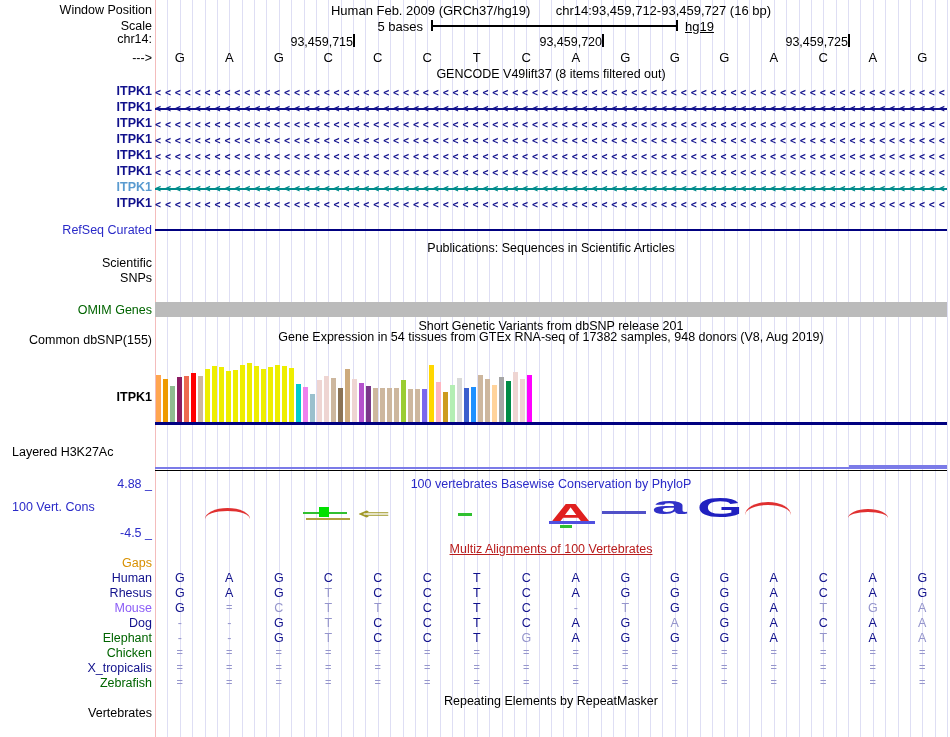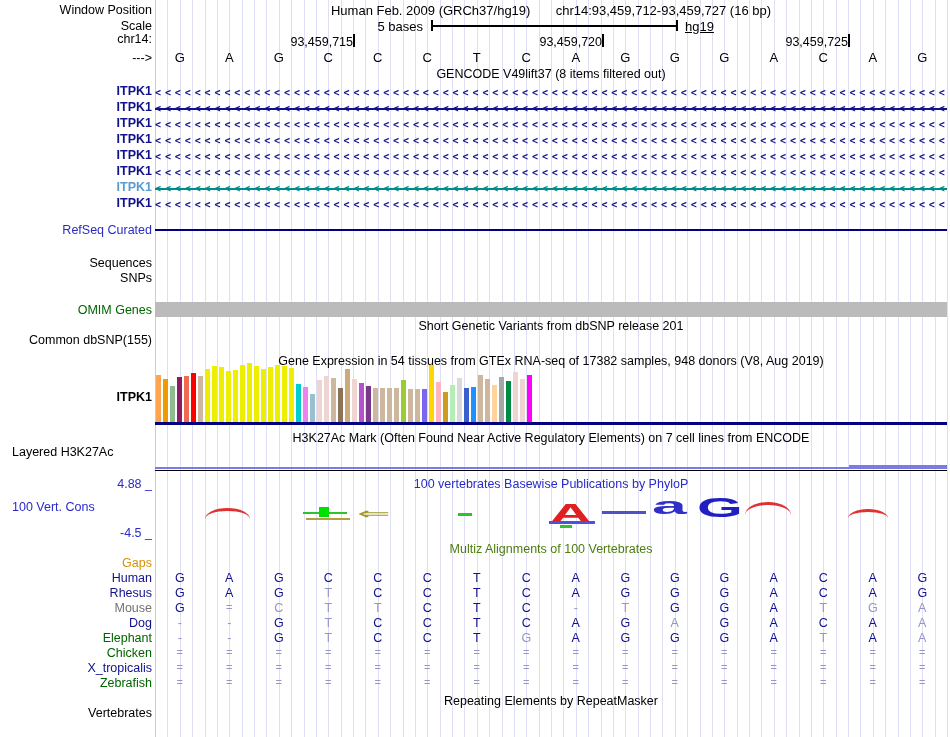--- a/index.html
+++ b/index.html
@@ -146,30 +146,31 @@
       <div style="right: 798px; top: 180px; font-size: 12.5px; font-weight: bold; color: rgb(90, 155, 208); white-space: nowrap; position: absolute;">ITPK1</div>
       <div style="left: 155px; top: 188px; width: 792px; height: 1.5px; background: rgb(0, 139, 139); position: absolute;"></div>
       <div style="left: 155px; top: 182px; width: 792px; height: 13px; overflow: hidden; color: rgb(0, 139, 139); font-family: &quot;DejaVu Sans Mono&quot;, monospace; font-size: 10px; font-weight: bold; letter-spacing: 3.9px; line-height: 13px; position: absolute;">&lt;&lt;&lt;&lt;&lt;&lt;&lt;&lt;&lt;&lt;&lt;&lt;&lt;&lt;&lt;&lt;&lt;&lt;&lt;&lt;&lt;&lt;&lt;&lt;&lt;&lt;&lt;&lt;&lt;&lt;&lt;&lt;&lt;&lt;&lt;&lt;&lt;&lt;&lt;&lt;&lt;&lt;&lt;&lt;&lt;&lt;&lt;&lt;&lt;&lt;&lt;&lt;&lt;&lt;&lt;&lt;&lt;&lt;&lt;&lt;&lt;&lt;&lt;&lt;&lt;&lt;&lt;&lt;&lt;&lt;&lt;&lt;&lt;&lt;&lt;&lt;&lt;&lt;&lt;&lt;&lt;&lt;&lt;&lt;&lt;&lt;&lt;&lt;&lt;&lt;</div>
       <div style="right: 798px; top: 196px; font-size: 12.5px; font-weight: bold; color: rgb(17, 17, 140); white-space: nowrap; position: absolute;">ITPK1</div>
       <div style="left: 155px; top: 198px; width: 792px; height: 13px; overflow: hidden; color: rgb(17, 17, 140); font-family: &quot;DejaVu Sans Mono&quot;, monospace; font-size: 10px; font-weight: bold; letter-spacing: 3.9px; line-height: 13px; position: absolute;">&lt;&lt;&lt;&lt;&lt;&lt;&lt;&lt;&lt;&lt;&lt;&lt;&lt;&lt;&lt;&lt;&lt;&lt;&lt;&lt;&lt;&lt;&lt;&lt;&lt;&lt;&lt;&lt;&lt;&lt;&lt;&lt;&lt;&lt;&lt;&lt;&lt;&lt;&lt;&lt;&lt;&lt;&lt;&lt;&lt;&lt;&lt;&lt;&lt;&lt;&lt;&lt;&lt;&lt;&lt;&lt;&lt;&lt;&lt;&lt;&lt;&lt;&lt;&lt;&lt;&lt;&lt;&lt;&lt;&lt;&lt;&lt;&lt;&lt;&lt;&lt;&lt;&lt;&lt;&lt;&lt;&lt;&lt;&lt;&lt;&lt;&lt;&lt;&lt;&lt;</div>
     </div>
 
   <div class="rlabel" style="top: 223px; color: rgb(42, 42, 200);" id="refseq-label">RefSeq Curated</div>
   <div class="abs" id="refseq-line" style="left: 155px; top: 229px; width: 792px; height: 2px; background: rgb(0, 0, 128);"></div>
 
-  <div class="rlabel" style="top:256px;">Sequences</div>
+  <div class="ctitle" style="top:241px;">Publications: Sequences in Scientific Articles</div>
+  <div class="rlabel" style="top:256px;">Scientific</div>
   <div class="rlabel" style="top:271px;">SNPs</div>
 
   <div class="rlabel" style="top: 303px; color: rgb(0, 100, 0);" id="omim-label">OMIM Genes</div>
   <div class="abs" id="omim-bar" style="left: 155px; top: 302px; width: 792px; height: 15px; background: rgb(187, 187, 187);"></div>
 
   <div class="ctitle" style="top:319px;">Short Genetic Variants from dbSNP release 201</div>
   <div class="rlabel" style="top:333px;">Common dbSNP(155)</div>
 
-  <div class="ctitle" style="top:354px;">Gene Expression in 54 tissues from GTEx RNA-seq of 17382 samples, 948 donors (V8, Aug 2019)</div>
+  <div class="ctitle" style="top:330px;">Gene Expression in 54 tissues from GTEx RNA-seq of 17382 samples, 948 donors (V8, Aug 2019)</div>
   <div class="rlabel" style="top:390px;font-weight:bold;">ITPK1</div>
   <div id="gtex-bars">
       <div style="left: 156px; top: 375px; width: 5px; height: 47px; background: rgb(255, 165, 79); position: absolute;"></div>
       <div style="left: 163px; top: 379px; width: 5px; height: 43px; background: rgb(238, 154, 0); position: absolute;"></div>
       <div style="left: 170px; top: 386px; width: 5px; height: 36px; background: rgb(143, 188, 143); position: absolute;"></div>
       <div style="left: 177px; top: 377px; width: 5px; height: 45px; background: rgb(139, 28, 98); position: absolute;"></div>
       <div style="left: 184px; top: 376px; width: 5px; height: 46px; background: rgb(238, 106, 80); position: absolute;"></div>
       <div style="left: 191px; top: 373px; width: 5px; height: 49px; background: rgb(255, 0, 0); position: absolute;"></div>
       <div style="left: 198px; top: 376px; width: 5px; height: 46px; background: rgb(205, 183, 158); position: absolute;"></div>
       <div style="left: 205px; top: 369px; width: 5px; height: 53px; background: rgb(238, 238, 0); position: absolute;"></div>
@@ -215,48 +216,47 @@
       <div style="left: 485px; top: 379px; width: 5px; height: 43px; background: rgb(205, 183, 158); position: absolute;"></div>
       <div style="left: 492px; top: 385px; width: 5px; height: 37px; background: rgb(255, 211, 155); position: absolute;"></div>
       <div style="left: 499px; top: 377px; width: 5px; height: 45px; background: rgb(166, 166, 166); position: absolute;"></div>
       <div style="left: 506px; top: 381px; width: 5px; height: 41px; background: rgb(0, 139, 69); position: absolute;"></div>
       <div style="left: 513px; top: 372px; width: 5px; height: 50px; background: rgb(238, 213, 210); position: absolute;"></div>
       <div style="left: 520px; top: 379px; width: 5px; height: 43px; background: rgb(238, 213, 210); position: absolute;"></div>
       <div style="left: 527px; top: 375px; width: 5px; height: 47px; background: rgb(255, 0, 255); position: absolute;"></div>
     </div>
   <div class="abs" id="gtex-baseline" style="left: 155px; top: 422px; width: 792px; height: 3px; background: rgb(0, 0, 128);"></div>
 
-  <div class="ctitle" style="top:431px;">H3K27Ac Mark (Often Found Near Active Regulatory Elements) on 7 cell lines from ENCODE</div>
   <div class="llabel" style="top:445px;">Layered H3K27Ac</div>
   <div class="abs" id="h3k-line" style="left: 155px; top: 467px; width: 792px; height: 2px; background: rgb(123, 123, 232);"></div>
   <div class="abs" style="left:155px;top:470px;width:792px;height:1px;background:#000;"></div>
   <div class="abs" id="h3k-thick" style="left: 849px; top: 465px; width: 98px; height: 4px; background: rgb(123, 123, 232);"></div>
 
   <div class="rlabel" style="top: 477px; color: rgb(42, 42, 200);" id="phylop-max">4.88 _</div>
-  <div class="ctitle" style="top: 477px; color: rgb(42, 42, 200);" id="phylop-title">100 vertebrates Basewise Publications by PhyloP</div>
+  <div class="ctitle" style="top: 477px; color: rgb(42, 42, 200);" id="phylop-title">100 vertebrates Basewise Conservation by PhyloP</div>
   <div class="llabel" style="top: 500px; color: rgb(42, 42, 200); text-align: center;" id="phylop-label">100 Vert. Cons</div>
   <div class="rlabel" style="top: 526px; color: rgb(42, 42, 200);" id="phylop-min">-4.5 _</div>
   <div id="phylop-glyphs">
       <div style="left: 205px; top: 508px; width: 45px; height: 8px; border-top: 3px solid rgb(224, 48, 48); border-radius: 50% 50% 0px 0px / 100% 100% 0px 0px; position: absolute;"></div>
       <div style="left: 303px; top: 512px; width: 44px; height: 2px; background: rgb(48, 192, 48); position: absolute;"></div>
       <div style="left: 319px; top: 507px; width: 10px; height: 10px; background: rgb(0, 224, 0); position: absolute;"></div>
       <div style="left: 306px; top: 518px; width: 44px; height: 2px; background: rgb(176, 160, 64); position: absolute;"></div>
       <div style="left: 357px; top: 506px; color: rgb(160, 152, 40); font-size: 16px; line-height: 16px; transform: scaleX(2.5); transform-origin: left center; position: absolute;">⇐</div>
       <div style="left: 458px; top: 513px; width: 14px; height: 3px; background: rgb(48, 192, 48); position: absolute;"></div>
       <div style="left: 550px; top: 500px; color: rgb(224, 32, 32); font-weight: bold; font-size: 26px; line-height: 26px; transform: scaleX(2.2); transform-origin: left center; position: absolute;">A</div>
       <div style="left: 549px; top: 521px; width: 46px; height: 3px; background: rgb(80, 80, 224); position: absolute;"></div>
       <div style="left: 560px; top: 525px; width: 12px; height: 3px; background: rgb(48, 192, 48); position: absolute;"></div>
       <div style="left: 602px; top: 511px; width: 44px; height: 3px; background: rgb(80, 80, 200); position: absolute;"></div>
       <div style="left: 652px; top: 494px; color: rgb(48, 48, 200); font-weight: bold; font-size: 24px; line-height: 24px; transform: scaleX(2.6); transform-origin: left center; position: absolute;">a</div>
       <div style="left: 697px; top: 494px; color: rgb(32, 32, 192); font-weight: bold; font-size: 28px; line-height: 28px; transform: scaleX(2.1); transform-origin: left center; position: absolute;">G</div>
       <div style="left: 745px; top: 502px; width: 46px; height: 10px; border-top: 3px solid rgb(224, 48, 48); border-radius: 50% 50% 0px 0px / 100% 100% 0px 0px; position: absolute;"></div>
       <div style="left: 848px; top: 509px; width: 40px; height: 6px; border-top: 3px solid rgb(224, 48, 48); border-radius: 50% 50% 0px 0px / 100% 100% 0px 0px; position: absolute;"></div>
     </div>
 
-  <div class="ctitle" style="top: 542px; color: #4d7c0f;" id="multiz-title">Multiz Alignments of 100 Vertebrates</div>
+  <div class="ctitle" style="top: 542px; color: #b91c1c; text-decoration: underline;" id="multiz-title">Multiz Alignments of 100 Vertebrates</div>
   <div id="multiz">
       <div style="right: 798px; top: 556px; font-size: 12.5px; text-align: right; color: rgb(216, 144, 0); white-space: nowrap; position: absolute;">Gaps</div>
       <div style="right: 798px; top: 571px; font-size: 12.5px; text-align: right; color: rgb(17, 17, 140); white-space: nowrap; position: absolute;">Human</div>
       <div style="left: 155px; top: 571px; width: 49.5px; text-align: center; font-size: 12.5px; color: rgb(17, 17, 140); position: absolute;">G</div>
       <div style="left: 204.5px; top: 571px; width: 49.5px; text-align: center; font-size: 12.5px; color: rgb(17, 17, 140); position: absolute;">A</div>
       <div style="left: 254px; top: 571px; width: 49.5px; text-align: center; font-size: 12.5px; color: rgb(17, 17, 140); position: absolute;">G</div>
       <div style="left: 303.5px; top: 571px; width: 49.5px; text-align: center; font-size: 12.5px; color: rgb(17, 17, 140); position: absolute;">C</div>
       <div style="left: 353px; top: 571px; width: 49.5px; text-align: center; font-size: 12.5px; color: rgb(17, 17, 140); position: absolute;">C</div>
       <div style="left: 402.5px; top: 571px; width: 49.5px; text-align: center; font-size: 12.5px; color: rgb(17, 17, 140); position: absolute;">C</div>
       <div style="left: 452px; top: 571px; width: 49.5px; text-align: center; font-size: 12.5px; color: rgb(17, 17, 140); position: absolute;">T</div>
@@ -279,21 +279,21 @@
       <div style="left: 452px; top: 586px; width: 49.5px; text-align: center; font-size: 12.5px; color: rgb(17, 17, 140); position: absolute;">T</div>
       <div style="left: 501.5px; top: 586px; width: 49.5px; text-align: center; font-size: 12.5px; color: rgb(17, 17, 140); position: absolute;">C</div>
       <div style="left: 551px; top: 586px; width: 49.5px; text-align: center; font-size: 12.5px; color: rgb(17, 17, 140); position: absolute;">A</div>
       <div style="left: 600.5px; top: 586px; width: 49.5px; text-align: center; font-size: 12.5px; color: rgb(17, 17, 140); position: absolute;">G</div>
       <div style="left: 650px; top: 586px; width: 49.5px; text-align: center; font-size: 12.5px; color: rgb(17, 17, 140); position: absolute;">G</div>
       <div style="left: 699.5px; top: 586px; width: 49.5px; text-align: center; font-size: 12.5px; color: rgb(17, 17, 140); position: absolute;">G</div>
       <div style="left: 749px; top: 586px; width: 49.5px; text-align: center; font-size: 12.5px; color: rgb(17, 17, 140); position: absolute;">A</div>
       <div style="left: 798.5px; top: 586px; width: 49.5px; text-align: center; font-size: 12.5px; color: rgb(17, 17, 140); position: absolute;">C</div>
       <div style="left: 848px; top: 586px; width: 49.5px; text-align: center; font-size: 12.5px; color: rgb(17, 17, 140); position: absolute;">A</div>
       <div style="left: 897.5px; top: 586px; width: 49.5px; text-align: center; font-size: 12.5px; color: rgb(17, 17, 140); position: absolute;">G</div>
-      <div style="right: 798px; top: 601px; font-size: 12.5px; text-align: right; color: #737373; white-space: nowrap; position: absolute;">Mouse</div>
+      <div style="right: 798px; top: 601px; font-size: 12.5px; text-align: right; color: #8b5cf6; white-space: nowrap; position: absolute;">Mouse</div>
       <div style="left: 155px; top: 601px; width: 49.5px; text-align: center; font-size: 12.5px; color: rgb(17, 17, 140); position: absolute;">G</div>
       <div style="left: 204.5px; top: 601px; width: 49.5px; text-align: center; font-size: 11px; color: rgb(149, 149, 204); position: absolute;">=</div>
       <div style="left: 254px; top: 601px; width: 49.5px; text-align: center; font-size: 12.5px; color: rgb(149, 149, 204); position: absolute;">C</div>
       <div style="left: 303.5px; top: 601px; width: 49.5px; text-align: center; font-size: 12.5px; color: rgb(149, 149, 204); position: absolute;">T</div>
       <div style="left: 353px; top: 601px; width: 49.5px; text-align: center; font-size: 12.5px; color: rgb(149, 149, 204); position: absolute;">T</div>
       <div style="left: 402.5px; top: 601px; width: 49.5px; text-align: center; font-size: 12.5px; color: rgb(17, 17, 140); position: absolute;">C</div>
       <div style="left: 452px; top: 601px; width: 49.5px; text-align: center; font-size: 12.5px; color: rgb(17, 17, 140); position: absolute;">T</div>
       <div style="left: 501.5px; top: 601px; width: 49.5px; text-align: center; font-size: 12.5px; color: rgb(17, 17, 140); position: absolute;">C</div>
       <div style="left: 551px; top: 601px; width: 49.5px; text-align: center; font-size: 12.5px; color: rgb(149, 149, 204); position: absolute;">-</div>
       <div style="left: 600.5px; top: 601px; width: 49.5px; text-align: center; font-size: 12.5px; color: rgb(149, 149, 204); position: absolute;">T</div>

